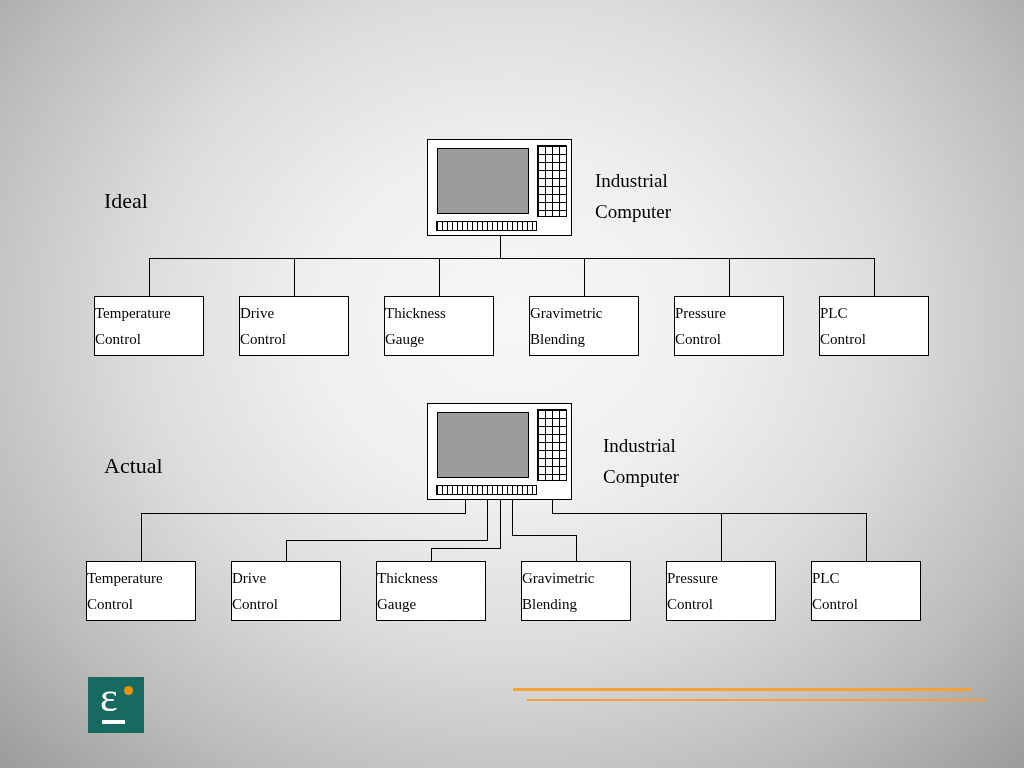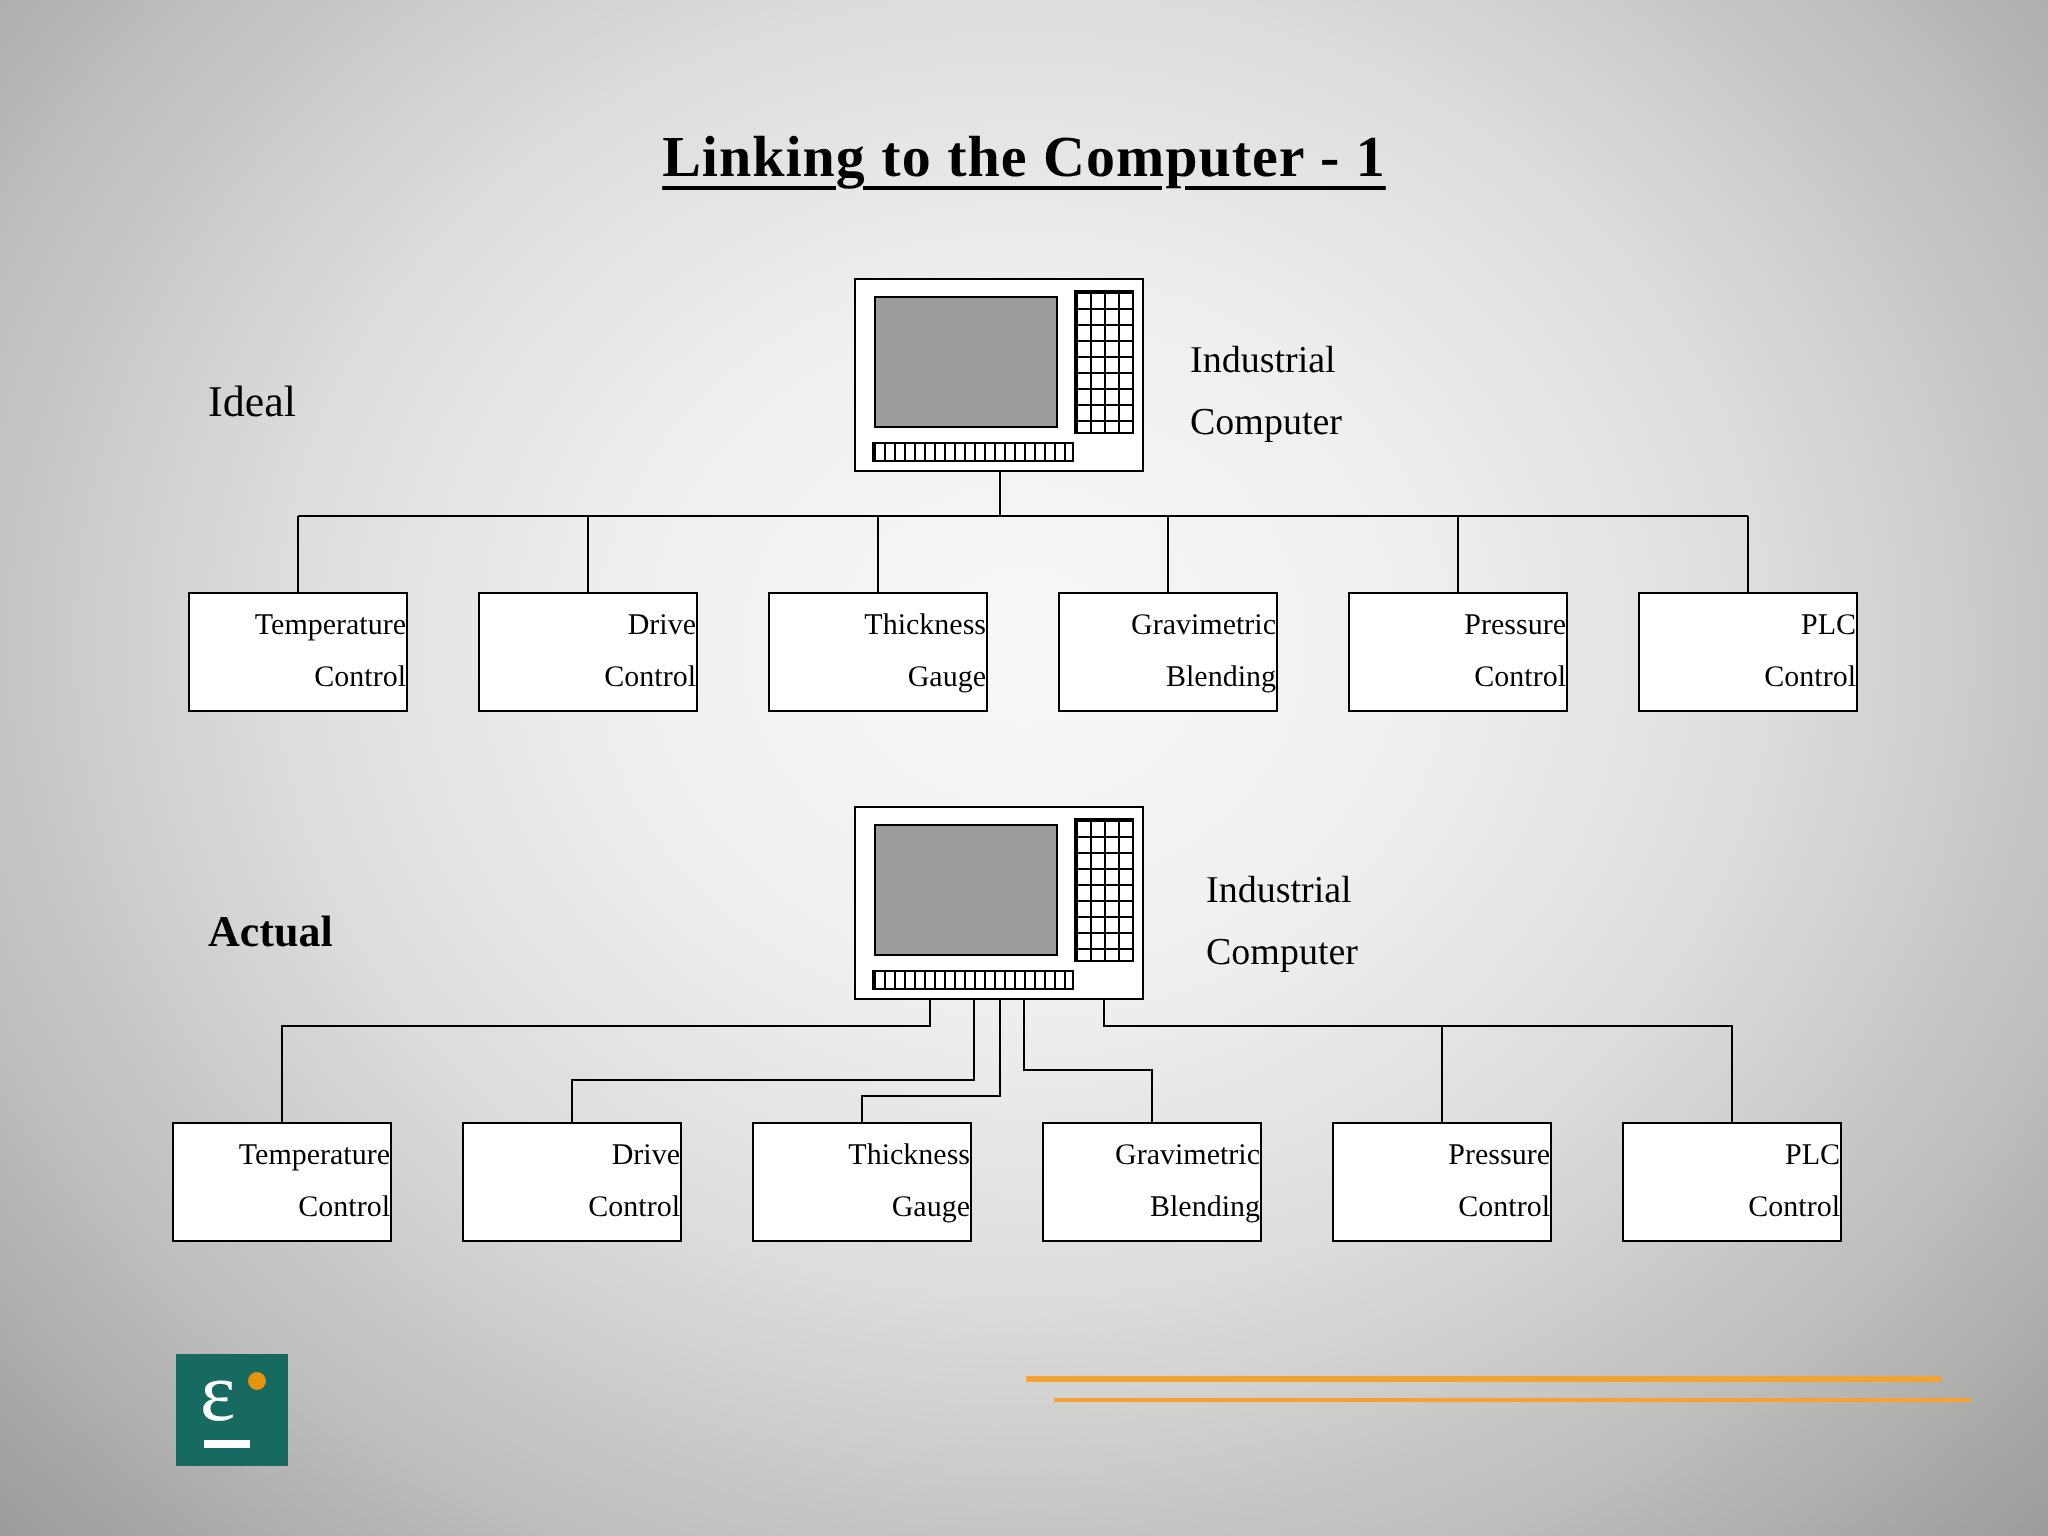--- a/index.html
+++ b/index.html
@@ -17,21 +17,21 @@
     font-size:29px; font-weight:bold; letter-spacing:0.5px;
   }
   .title span {
     text-decoration:underline;
     text-decoration-thickness:2px;
     text-underline-offset:5px;
   }
 
   .section-label { position:absolute; font-size:22px;margin-top:36px; }
   #label-ideal  { left:104px; top:152px; }
-  #label-actual { left:104px; top:417px;font-weight:bold; }
+  #label-actual { left:104px; top:417px; }
 
   
   .computer { position:absolute; width:145px; height:97px; border:1px solid #000; background:#fff; }
   #computer-ideal  { left:427px; top:139px; }
   #computer-actual { left:427px; top:403px; }
   .screen {
     position:absolute; left:9px; top:8px; width:92px; height:66px;
     background:#9c9c9c; border:1px solid #000;
   }
   .grid {
@@ -48,21 +48,21 @@
     background-image: repeating-linear-gradient(90deg, #000 0 1px, #fff 1px 5px);
   }
 
   .caption { position:absolute; font-size:19px; line-height:31px; }
   #caption-ideal  { left:595px; top:165px; }
   #caption-actual { left:603px; top:430px; }
 
   .node {
     position:absolute; width:110px; height:60px;
     border:1px solid #000; background:#fff;
-    display:flex; flex-direction:column; align-items:flex-end; justify-content:center;
+    display:flex; flex-direction:column; align-items:flex-start; justify-content:center;
     gap:11px; font-size:15px; line-height:1;
   }
 
   svg.connectors { position:absolute; left:0; top:0; pointer-events:none; }
   svg.connectors path { stroke:#000; stroke-width:1; fill:none; shape-rendering:crispEdges; }
 
   
   .logo { position:absolute; left:88px; top:677px; width:56px; height:56px; background:#176a60; }
   .logo .eps {
     position:absolute; left:12px; top:-4px; color:#fff; font-size:42px;
@@ -74,23 +74,20 @@
   
   .accent-line { position:absolute; background:#f3a335; }
   #accent1 { left:513px; top:688px; width:458px; height:3px; }
   #accent2 { left:527px; top:699px; width:459px; height:2px; }
 </style>
 </head>
 <body>
 
 <div class="slide">
 
-  <div class="title">
-    <span>Linking to the Computer - 1</span>
-  </div>
 
   <svg class="connectors" width="1024" height="768" aria-hidden="true">
     <g>
       <path d="M500 236 L500 258"></path>
       <path d="M149 258 L874 258"></path>
       <path d="M149 258 L149 296"></path>
       <path d="M294 258 L294 296"></path>
       <path d="M439 258 L439 296"></path>
       <path d="M584 258 L584 296"></path>
       <path d="M729 258 L729 296"></path>

